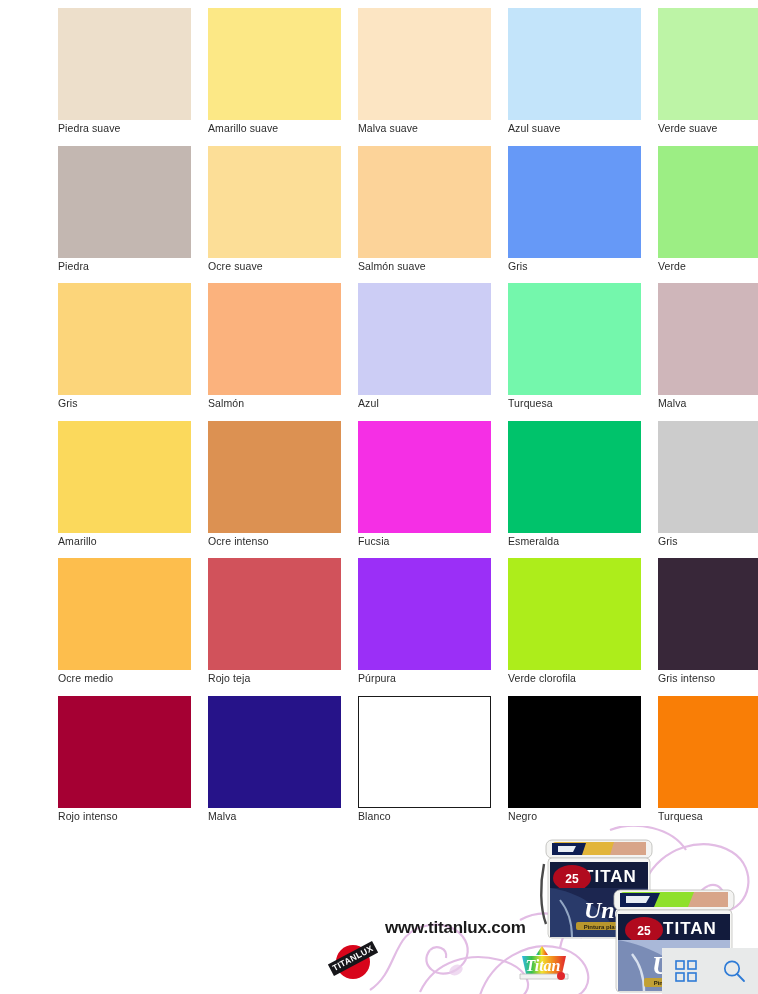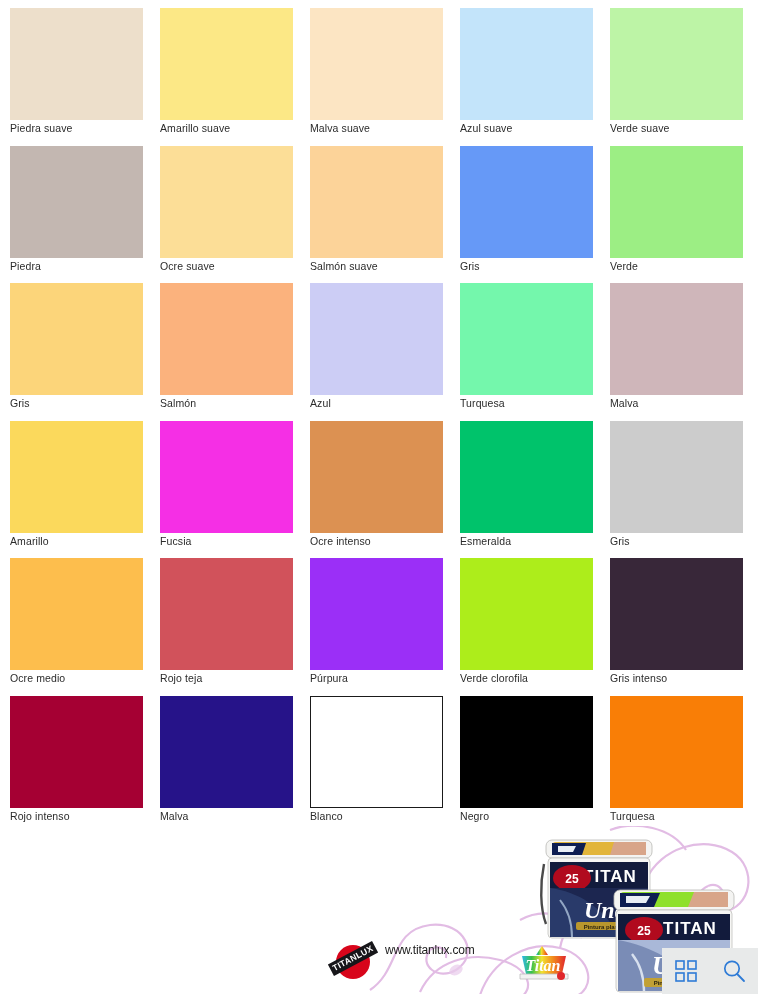--- a/index.html
+++ b/index.html
@@ -23,20 +23,21 @@
     width: 744px;
     display: grid;
     grid-template-columns: repeat(5, 150px);
     column-gap: 0px;
     row-gap: 0px;
   }
   .swatch-cell {
     width: 162px;
     height: 137.5px;
     position: relative;
+    margin-left: 48px;
   }
   .swatch-chip {
     width: 133px;
     height: 112px;
     display: block;
   }
   .swatch-chip.bordered {
     border: 1px solid #1a1a1a;
   }
   .swatch-label {
@@ -88,23 +89,23 @@
     font-size: 8.5px;
     font-weight: bold;
     letter-spacing: 0.4px;
     line-height: 13px;
     text-align: center;
     font-family: "Liberation Sans", sans-serif;
   }
 
   #brand-url {
     position: absolute;
-    left: 385px; top: 943px;
-    font-size: 12px;
-    font-weight: normal;
+    left: 385px; top: 918px;
+    font-size: 17px;
+    font-weight: bold;
     color: #1b1b1b;
     letter-spacing: -0.2px;
   }
 
   
   #titan-rainbow {
     position: absolute;
     left: 518px; top: 944px;
     width: 52px; height: 40px;
   }
@@ -199,26 +200,26 @@
       </div>
       <div class="swatch-cell">
         <div class="swatch-chip" style="background: rgb(207, 182, 186);"></div>
         <div class="swatch-label">Malva</div>
       </div>
       <div class="swatch-cell">
         <div class="swatch-chip" style="background: rgb(251, 217, 92);"></div>
         <div class="swatch-label">Amarillo</div>
       </div>
       <div class="swatch-cell">
+        <div class="swatch-chip" style="background: rgb(220, 145, 82);"></div>
+        <div class="swatch-label">Ocre intenso</div>
+      </div>
+      <div class="swatch-cell">
         <div class="swatch-chip" style="background: rgb(245, 47, 229);"></div>
         <div class="swatch-label">Fucsia</div>
-      </div>
-      <div class="swatch-cell">
-        <div class="swatch-chip" style="background: rgb(220, 145, 82);"></div>
-        <div class="swatch-label">Ocre intenso</div>
       </div>
       <div class="swatch-cell">
         <div class="swatch-chip" style="background: rgb(0, 195, 107);"></div>
         <div class="swatch-label">Esmeralda</div>
       </div>
       <div class="swatch-cell">
         <div class="swatch-chip" style="background: rgb(204, 204, 204);"></div>
         <div class="swatch-label">Gris</div>
       </div>
       <div class="swatch-cell">

